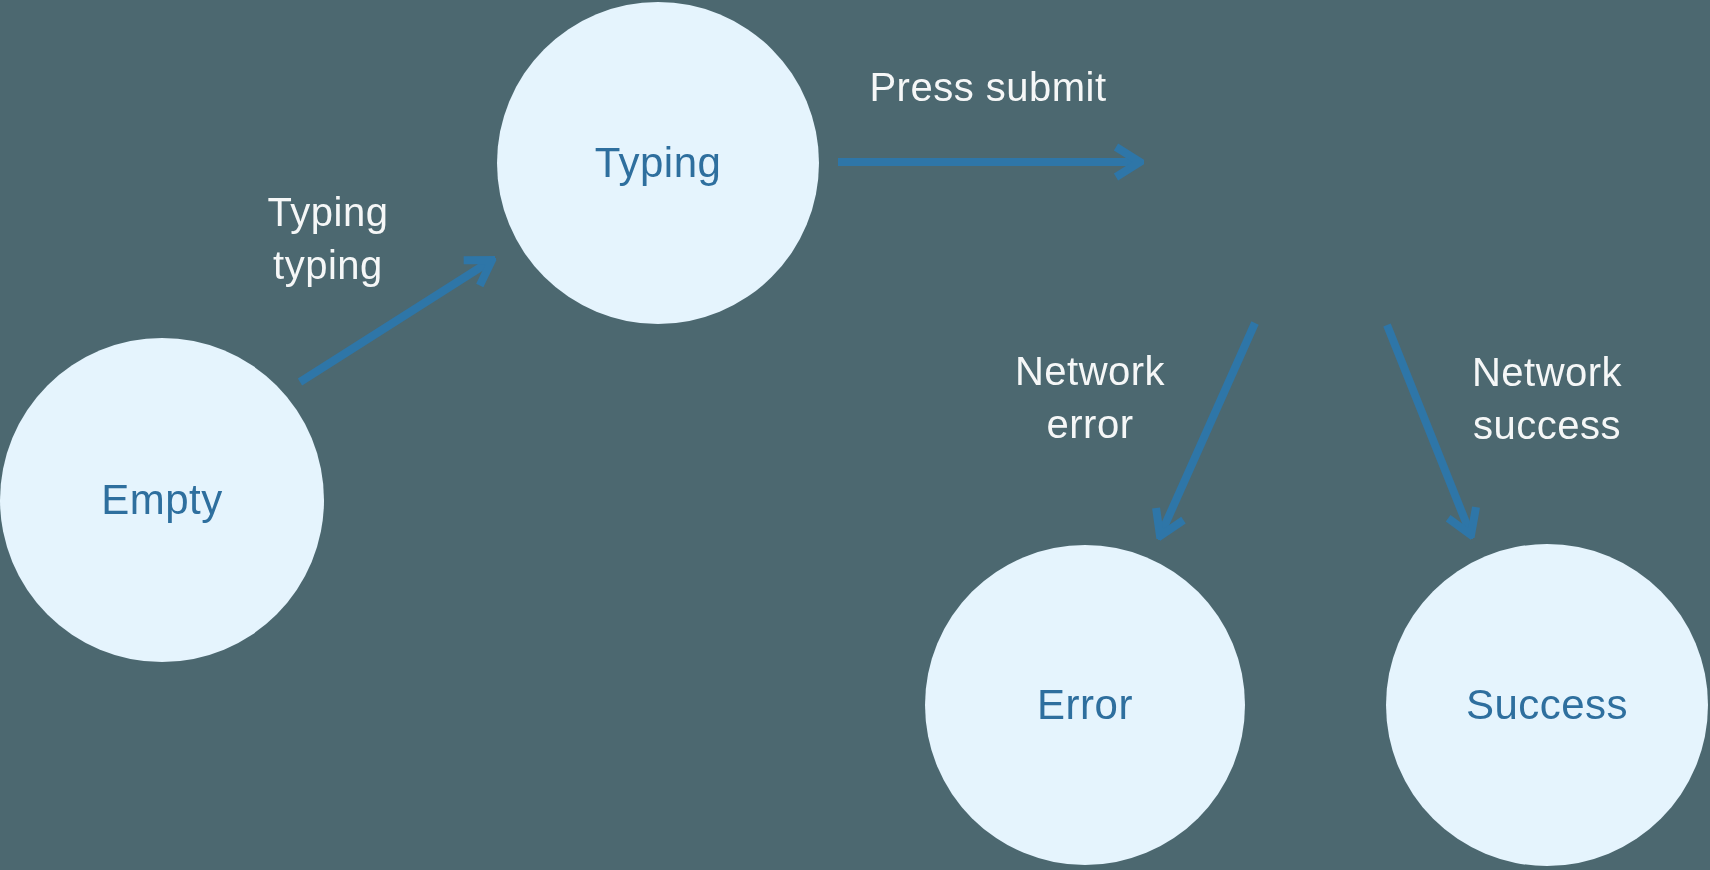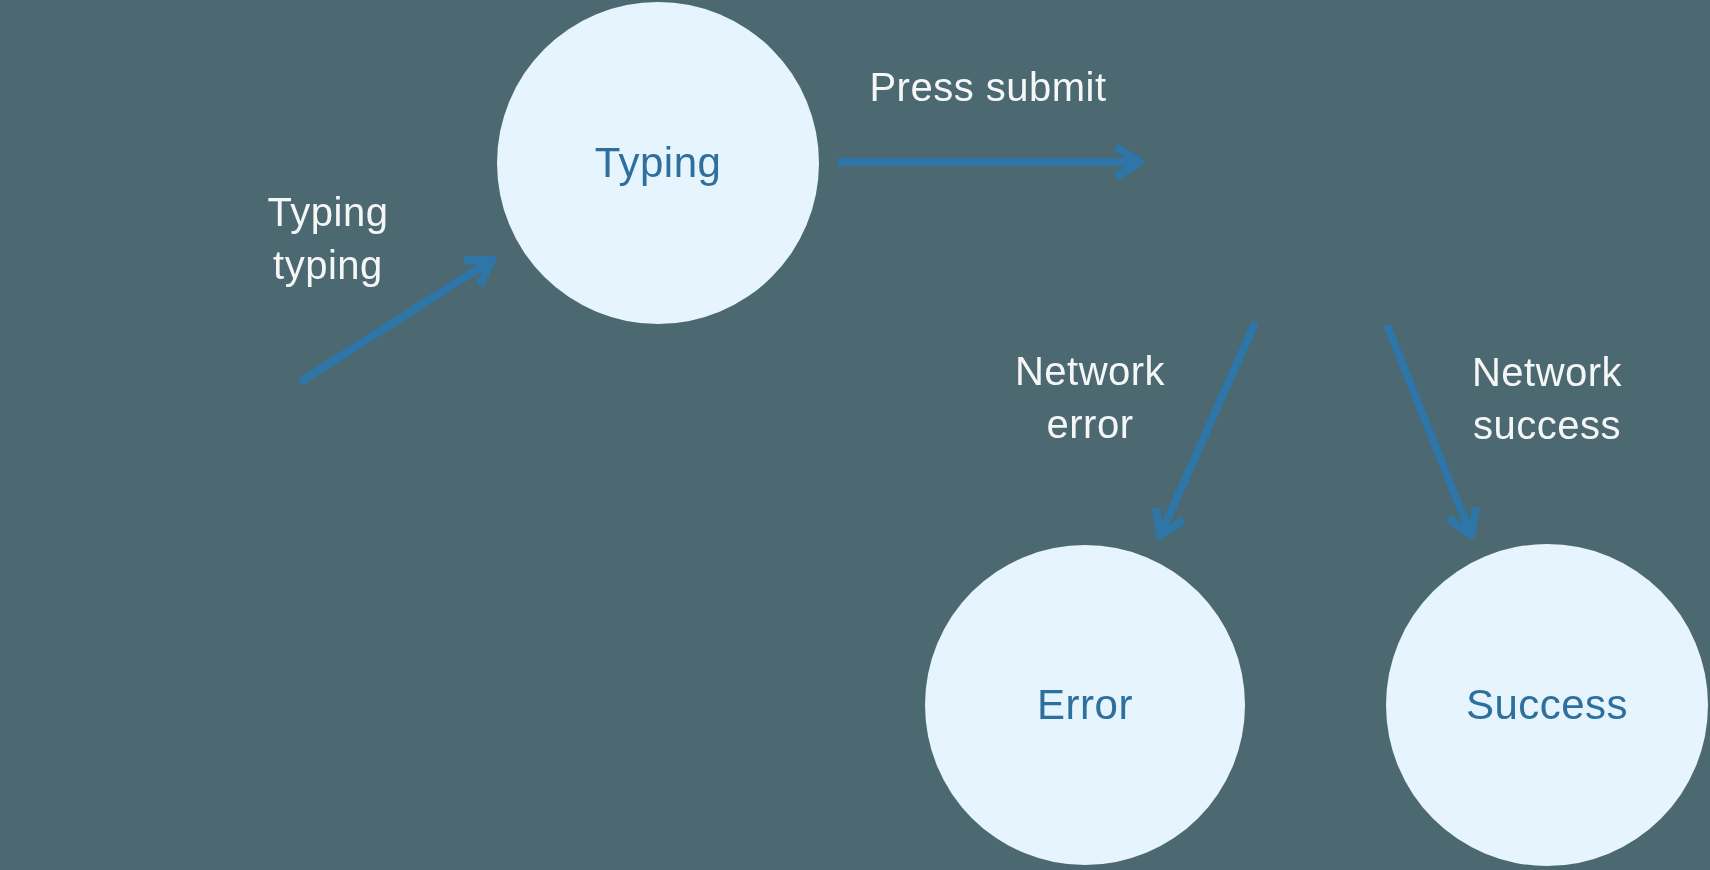--- a/index.html
+++ b/index.html
@@ -72,20 +72,23 @@
       <marker id="arrowhead" markerUnits="userSpaceOnUse" markerWidth="40" markerHeight="40" viewBox="-36 -20 40 40" refX="0" refY="0" orient="auto">
         <path d="M -24 -15 L 0 0 L -24 15" fill="none" stroke="#2e76a8" stroke-width="8"></path>
       </marker>
     </defs>
     <line x1="300" y1="382" x2="492" y2="260" marker-end="url(#arrowhead)"></line>
     <line x1="838" y1="162" x2="1140" y2="162" marker-end="url(#arrowhead)"></line>
     <line x1="1255" y1="323" x2="1160" y2="536" marker-end="url(#arrowhead)"></line>
     <line x1="1387" y1="325" x2="1471" y2="535" marker-end="url(#arrowhead)"></line>
   </svg>
 
+  <div class="node" id="node-empty">
+    <span class="node-label">Empty</span>
+  </div>
 
   <div class="node" id="node-typing">
     <span class="node-label">Typing</span>
   </div>
 
 
   <div class="node" id="node-error">
     <span class="node-label">Error</span>
   </div>
 

